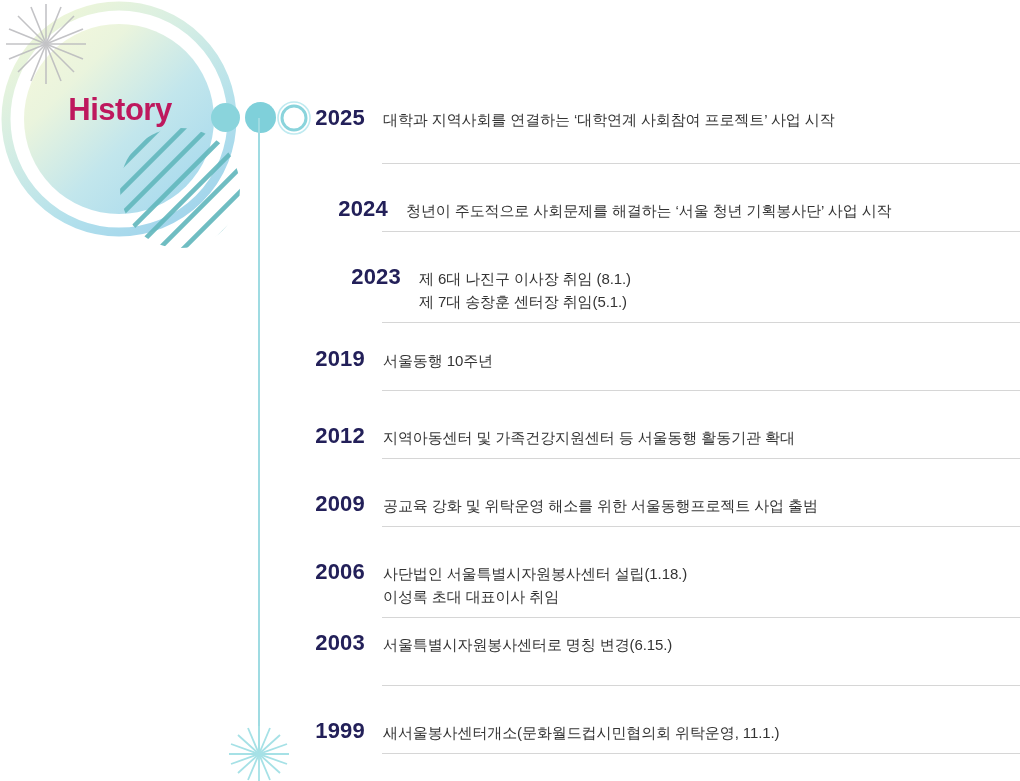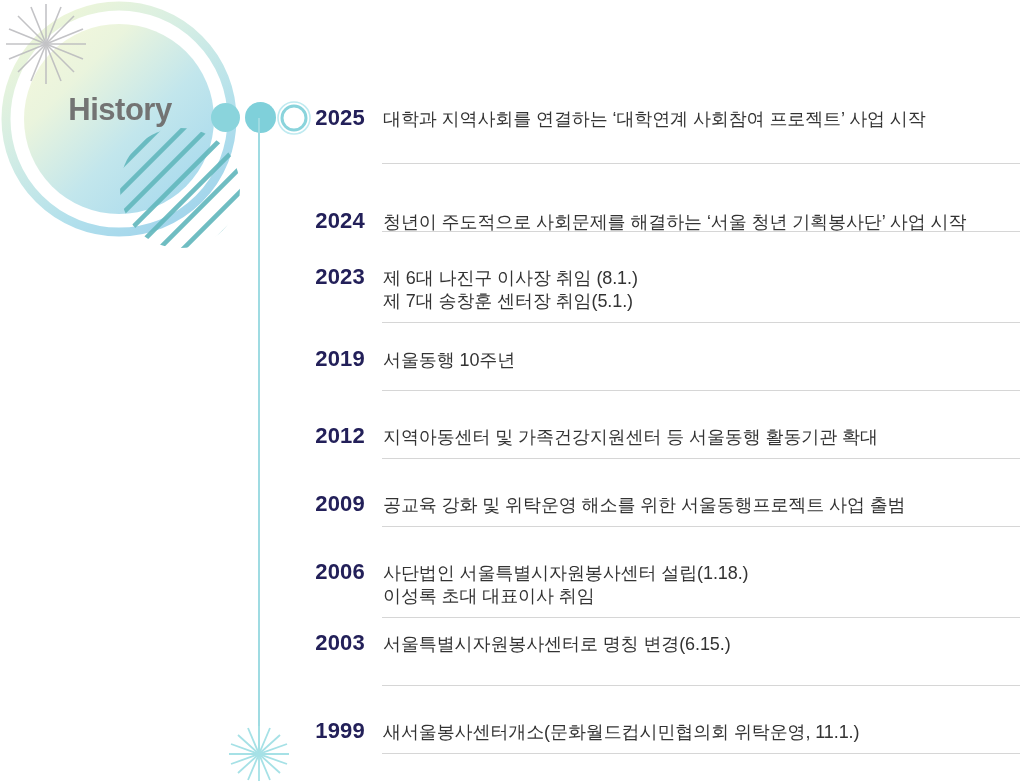--- a/index.html
+++ b/index.html
@@ -32,21 +32,21 @@
 
   .history-label {
     position: absolute;
     left: 0px;
     top: 94px;
     width: 240px;
     text-align: center;
     font-size: 31px;
     font-weight: 700;
     letter-spacing: -0.5px;
-    color: #737373;
+    color: #be185d;
     line-height: 1;
   }
 
   
   .spine {
     position: absolute;
     left: 258px;
     top: 118px;
     width: 2px;
     height: 636px;
@@ -109,21 +109,21 @@
     letter-spacing: 0.2px;
     line-height: 26px;
     padding-right: 1px;
   }
   .tl-body {
     flex: 1 1 auto;
     padding-left: 17px;
     padding-top: 3px;
   }
   .tl-line {
-    font-size: 18px;
+    font-size: 15px;
     line-height: 23px;
     color: #333333;
     white-space: nowrap;
     letter-spacing: -0.1px;
   }
   .tl-divider {
     position: absolute;
     left: 382px;
     width: 638px;
     height: 1px;
@@ -217,28 +217,28 @@
   </div>
 
   <div class="timeline" id="timeline-root">
       <div class="tl-row" style="top: 105px;">
         <div class="tl-year">2025</div>
         <div class="tl-body">
           <div class="tl-line">대학과 지역사회를 연결하는 ‘대학연계 사회참여 프로젝트’ 사업 시작</div>
         </div>
       </div>
       <div class="tl-divider" style="top: 163px;"></div>
-      <div class="tl-row" style="top: 208px;">
+      <div class="tl-row" style="top: 196px; padding-left: 23px;">
         <div class="tl-year">2024</div>
         <div class="tl-body">
           <div class="tl-line">청년이 주도적으로 사회문제를 해결하는 ‘서울 청년 기획봉사단’ 사업 시작</div>
         </div>
       </div>
       <div class="tl-divider" style="top: 231px;"></div>
-      <div class="tl-row" style="top: 264px;">
+      <div class="tl-row" style="top: 264px; padding-left: 36px;">
         <div class="tl-year">2023</div>
         <div class="tl-body">
           <div class="tl-line">제 6대 나진구 이사장 취임 (8.1.)</div>
           <div class="tl-line">제 7대 송창훈 센터장 취임(5.1.)</div>
         </div>
       </div>
       <div class="tl-divider" style="top: 322px;"></div>
       <div class="tl-row" style="top: 346px;">
         <div class="tl-year">2019</div>
         <div class="tl-body">

